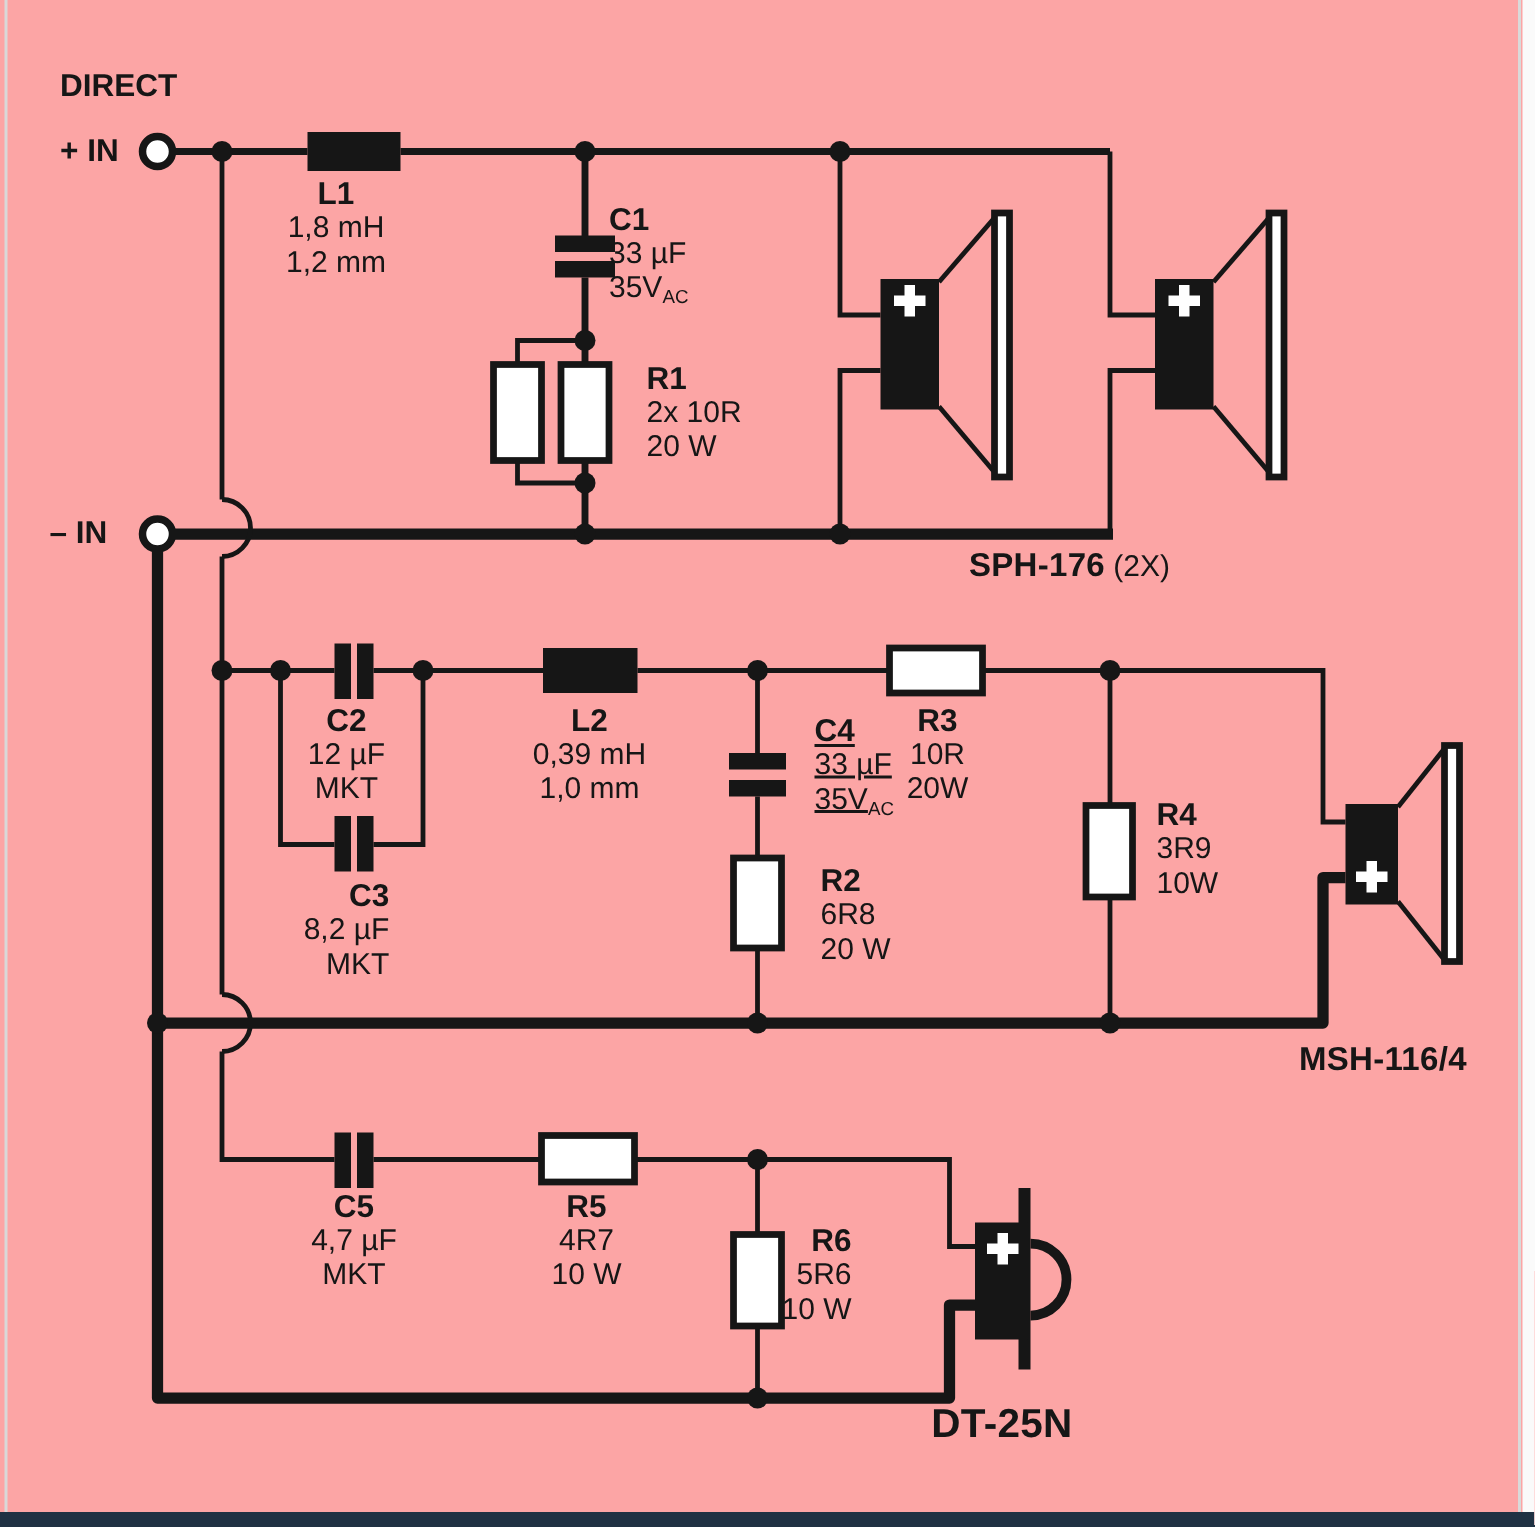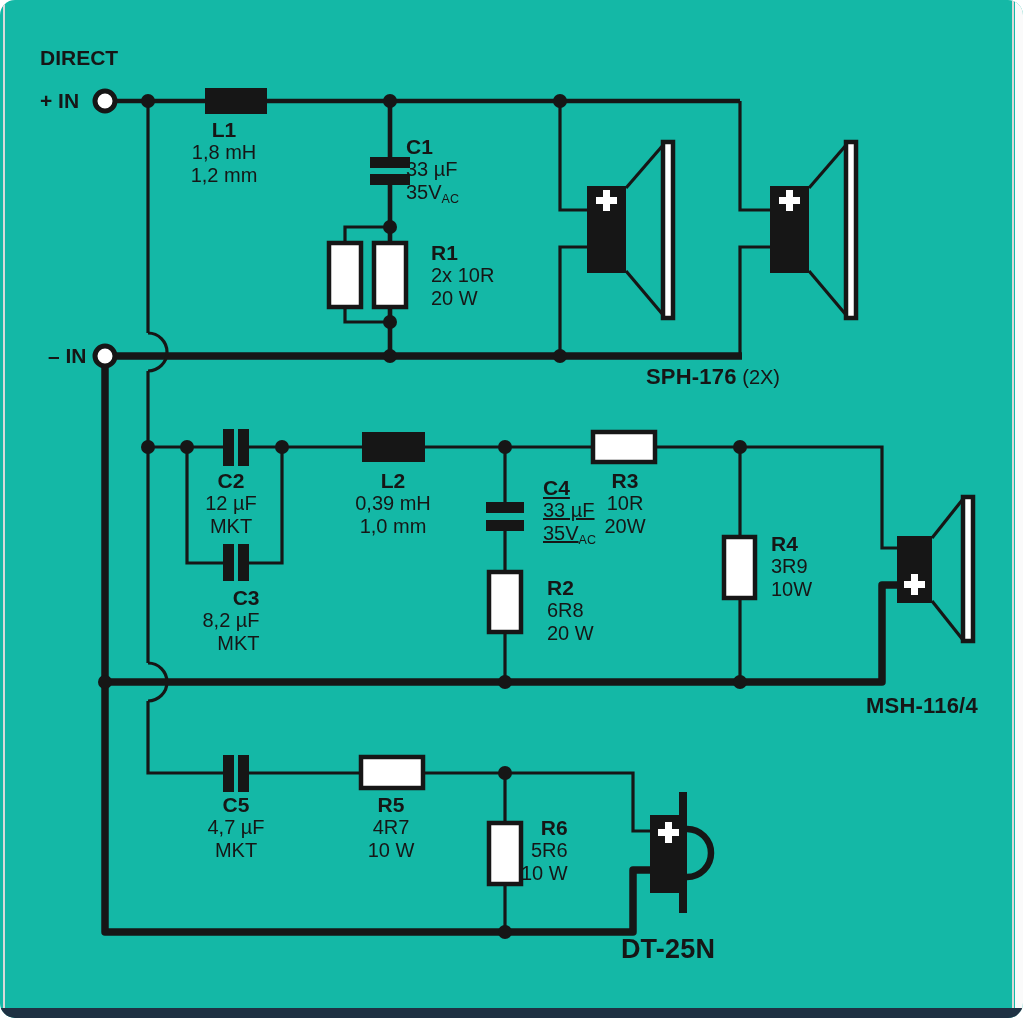--- a/index.html
+++ b/index.html
@@ -1,18 +1,18 @@
 <!DOCTYPE html>
 <html style="--line: #161616; --bar: #1f3143;"><head>
 <meta charset="utf-8">
 <style>
   html,body{margin:0;padding:0;background:#ffffff;}
   .page{
-    position:relative;width:1023px;height:1018px;background:#14b8a6;
-    font-family:"Liberation Sans",sans-serif;color:var(--line);overflow:hidden;border-radius:15px;
+    position:relative;width:1023px;height:1018px;background:#fca5a5;
+    font-family:"Liberation Sans",sans-serif;color:var(--line);overflow:hidden;
   }
   :root{--line:#161616;--bar:#1f3143;}
   svg.schem{position:absolute;left:0;top:0;}
   
   .w3{stroke:var(--line);stroke-width:3.2;fill:none;stroke-linecap:butt;}
   .w4{stroke:var(--line);stroke-width:4.6;fill:none;}
   .w7{stroke:var(--line);stroke-width:7.5;fill:none;stroke-linejoin:round;}
   .term{fill:#fff;stroke:var(--line);stroke-width:5;}
   .compfill{fill:var(--line);stroke:none;}
   .compout{fill:#fff;stroke:var(--line);stroke-width:4.5;}
@@ -204,21 +204,21 @@
       <circle class="dot" cx="105" cy="682" r="7"></circle>
       <circle class="dot" cx="505" cy="682" r="7"></circle>
       <circle class="dot" cx="740" cy="682" r="7"></circle>
       <circle class="dot" cx="505" cy="773" r="7"></circle>
       <circle class="dot" cx="505" cy="932" r="7"></circle>
     </g>
   </svg>
 
   <div class="lbl bold" style="left:40px;top:46px;">DIRECT</div>
   <div class="lbl bold" style="left:40px;top:89px;">+ IN</div>
-  <div class="lbl bold" style="left:48px;top:344px;">– IN</div>
+  <div class="lbl bold" style="left:33px;top:344px;">– IN</div>
 
   <div class="lbl ctr" style="left:224px;top:118px;">
     <div class="name">L1</div>
     <div>1,8 mH</div>
     <div>1,2 mm</div>
   </div>
 
   <div class="lbl" style="left:406px;top:135px;">
     <div class="name">C1</div>
     <div>33 µF</div>

